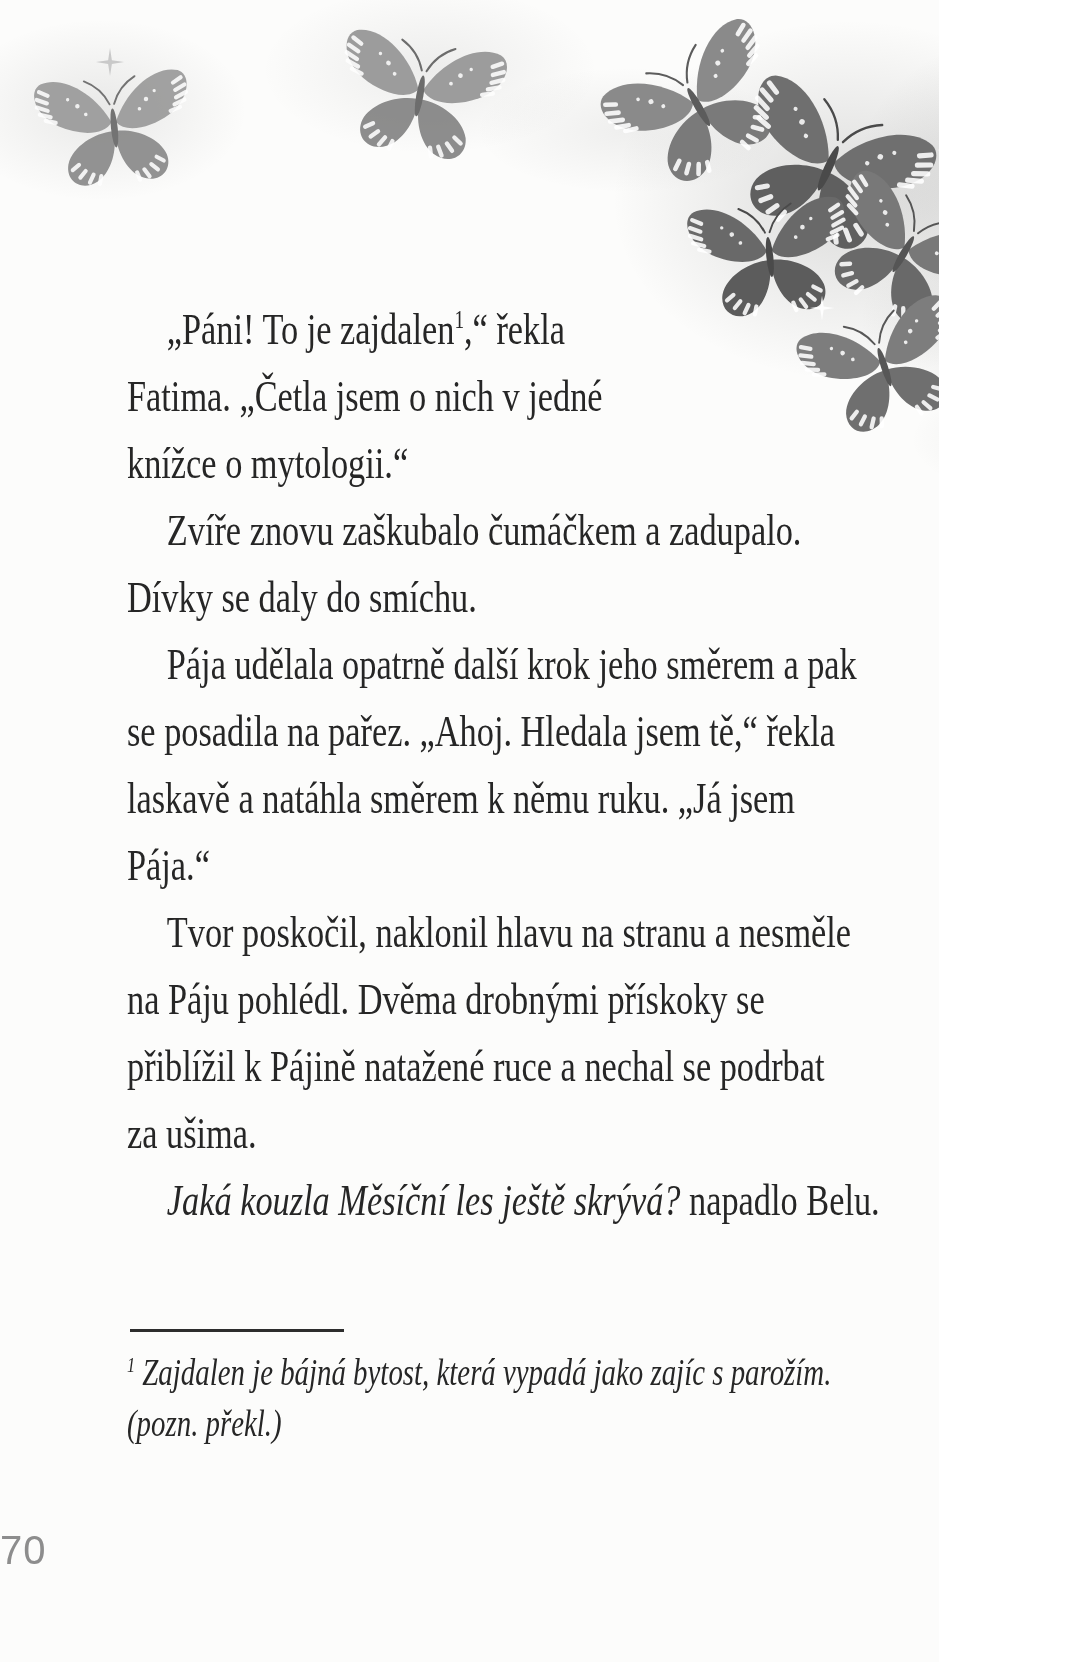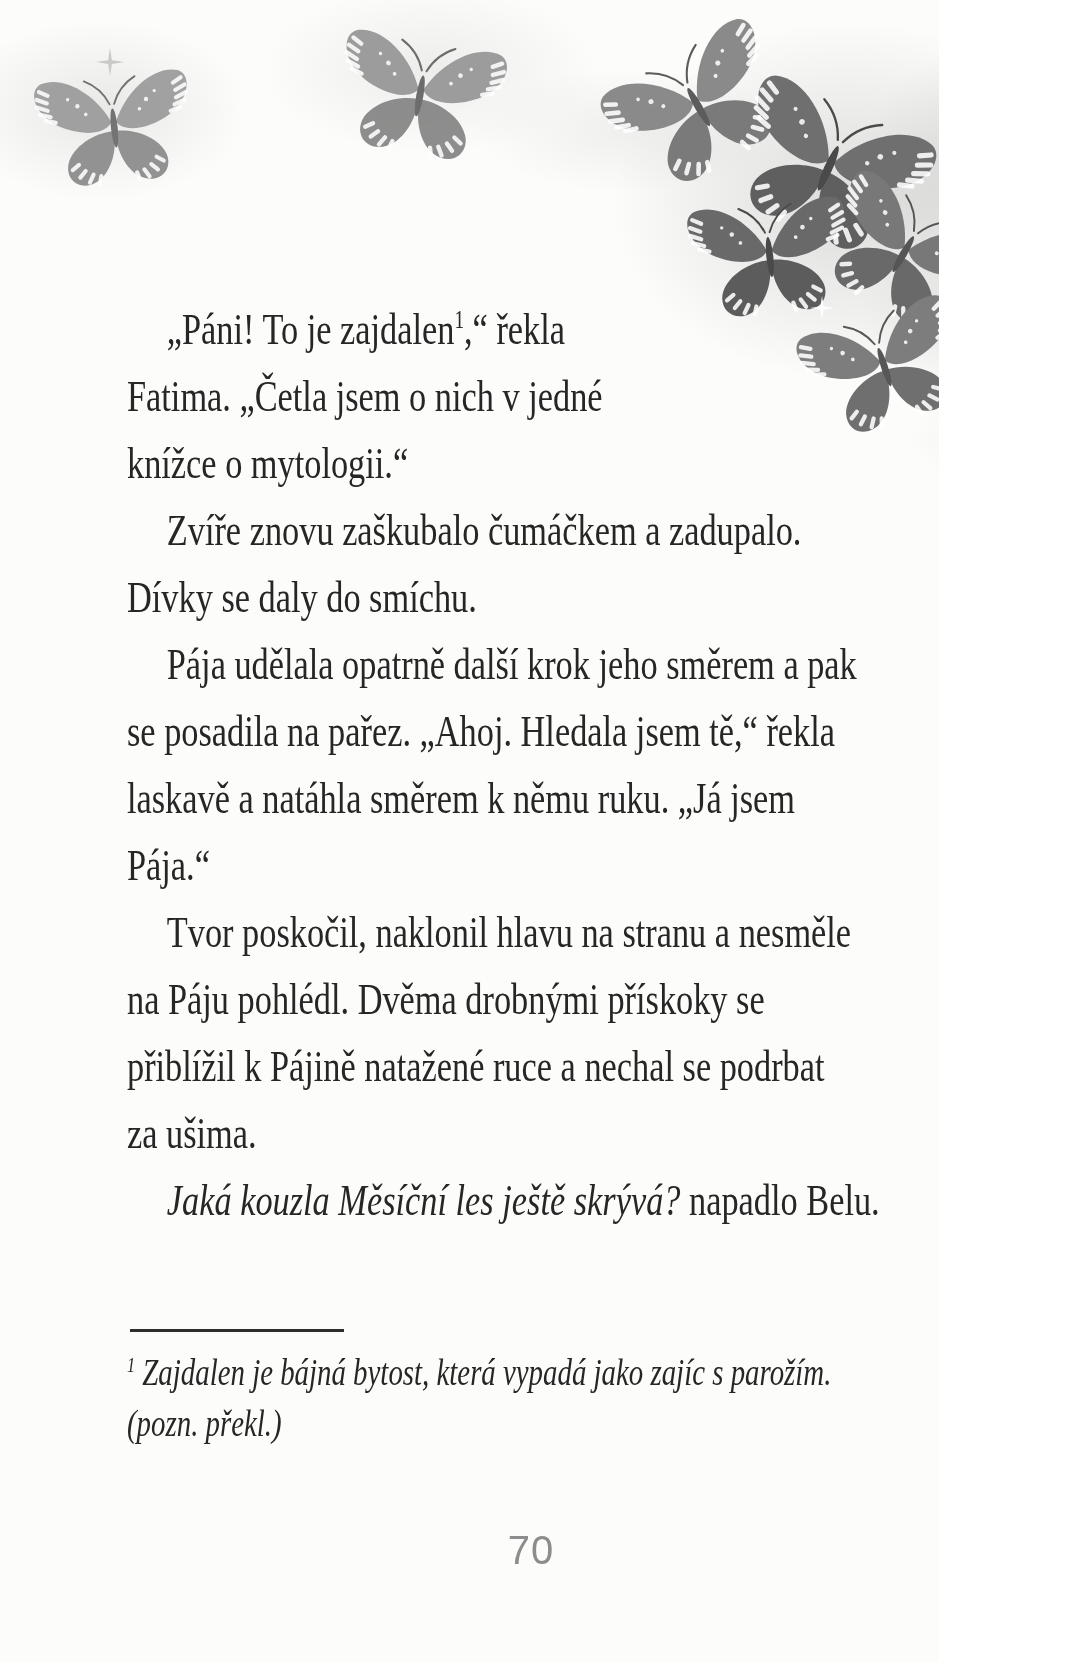--- a/index.html
+++ b/index.html
@@ -70,21 +70,20 @@
     transform: scaleX(0.78);
     transform-origin: left top;
   }
 
   
   .page-number {
     position: absolute;
     left: 0;
     top: 1528px;
     width: 1062px;
-    text-align: center;
     font-family: "Liberation Sans", "DejaVu Sans", sans-serif;
     font-size: 40px;
     letter-spacing: 1px;
     color: #8d8d8d;
   }
 </style>
 </head>
 <body>
 
 <div class="page">

